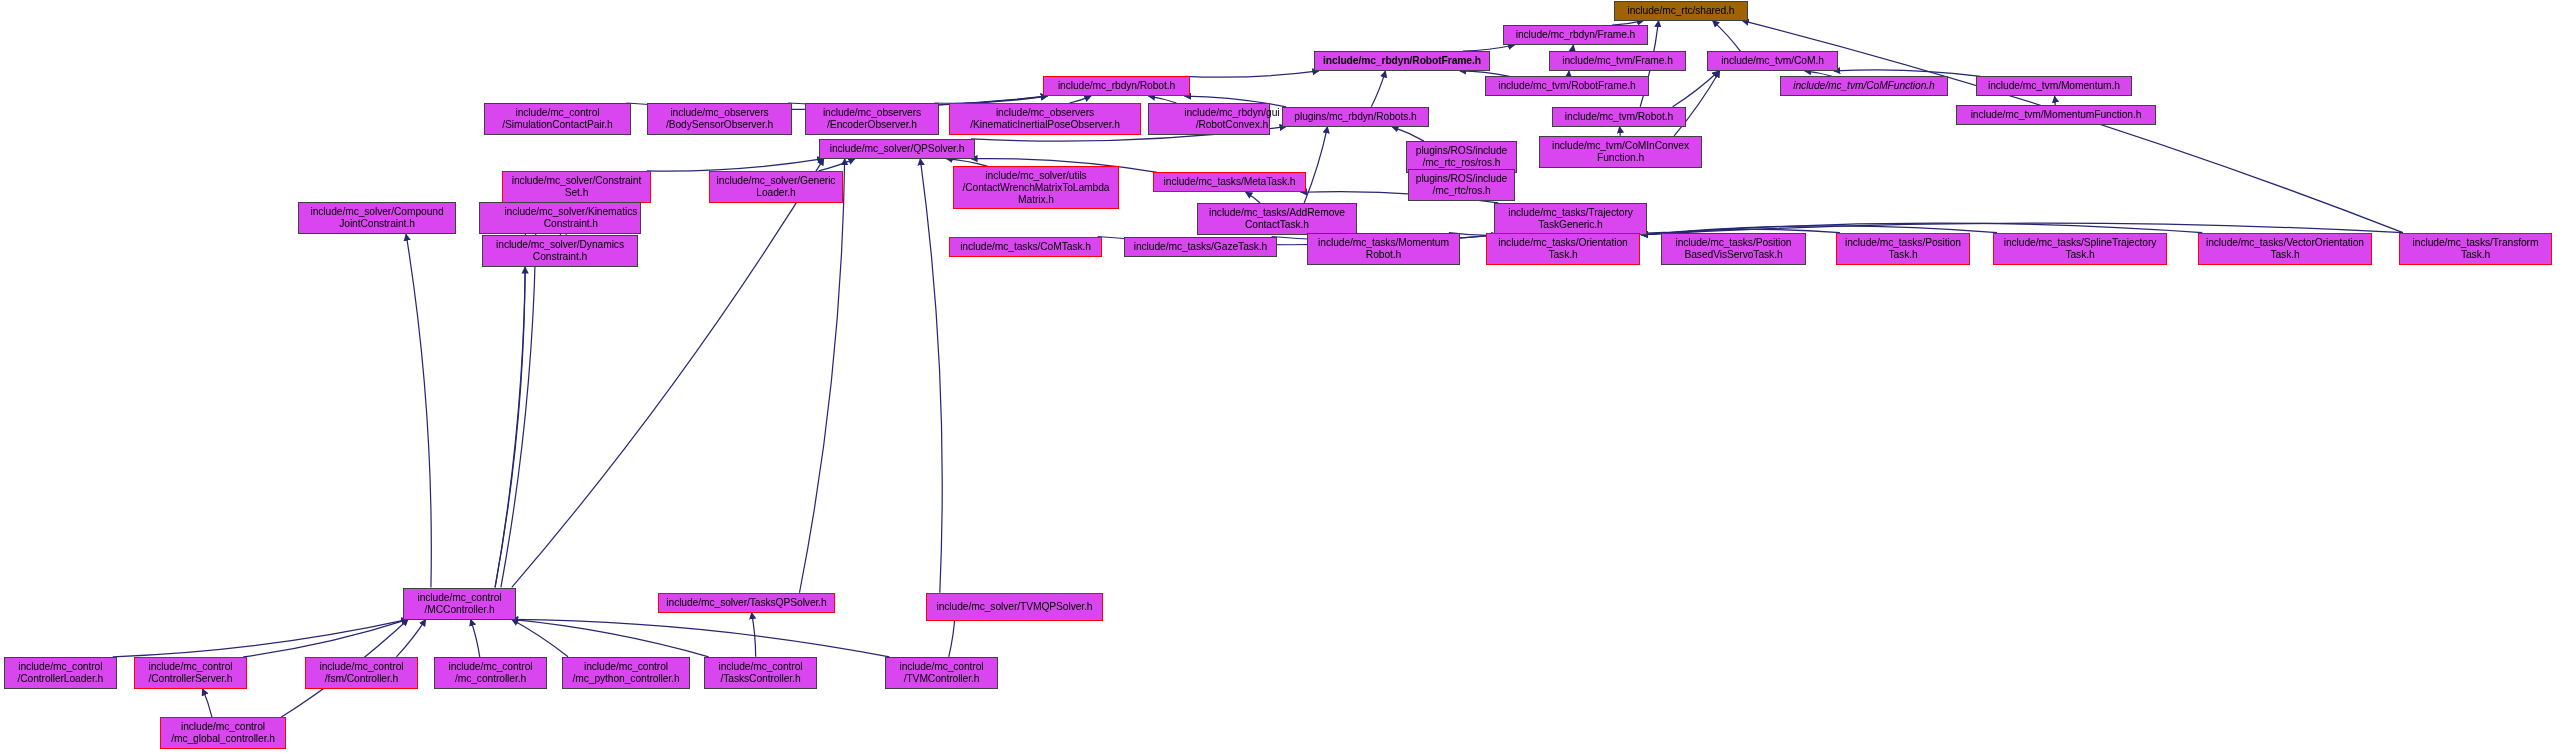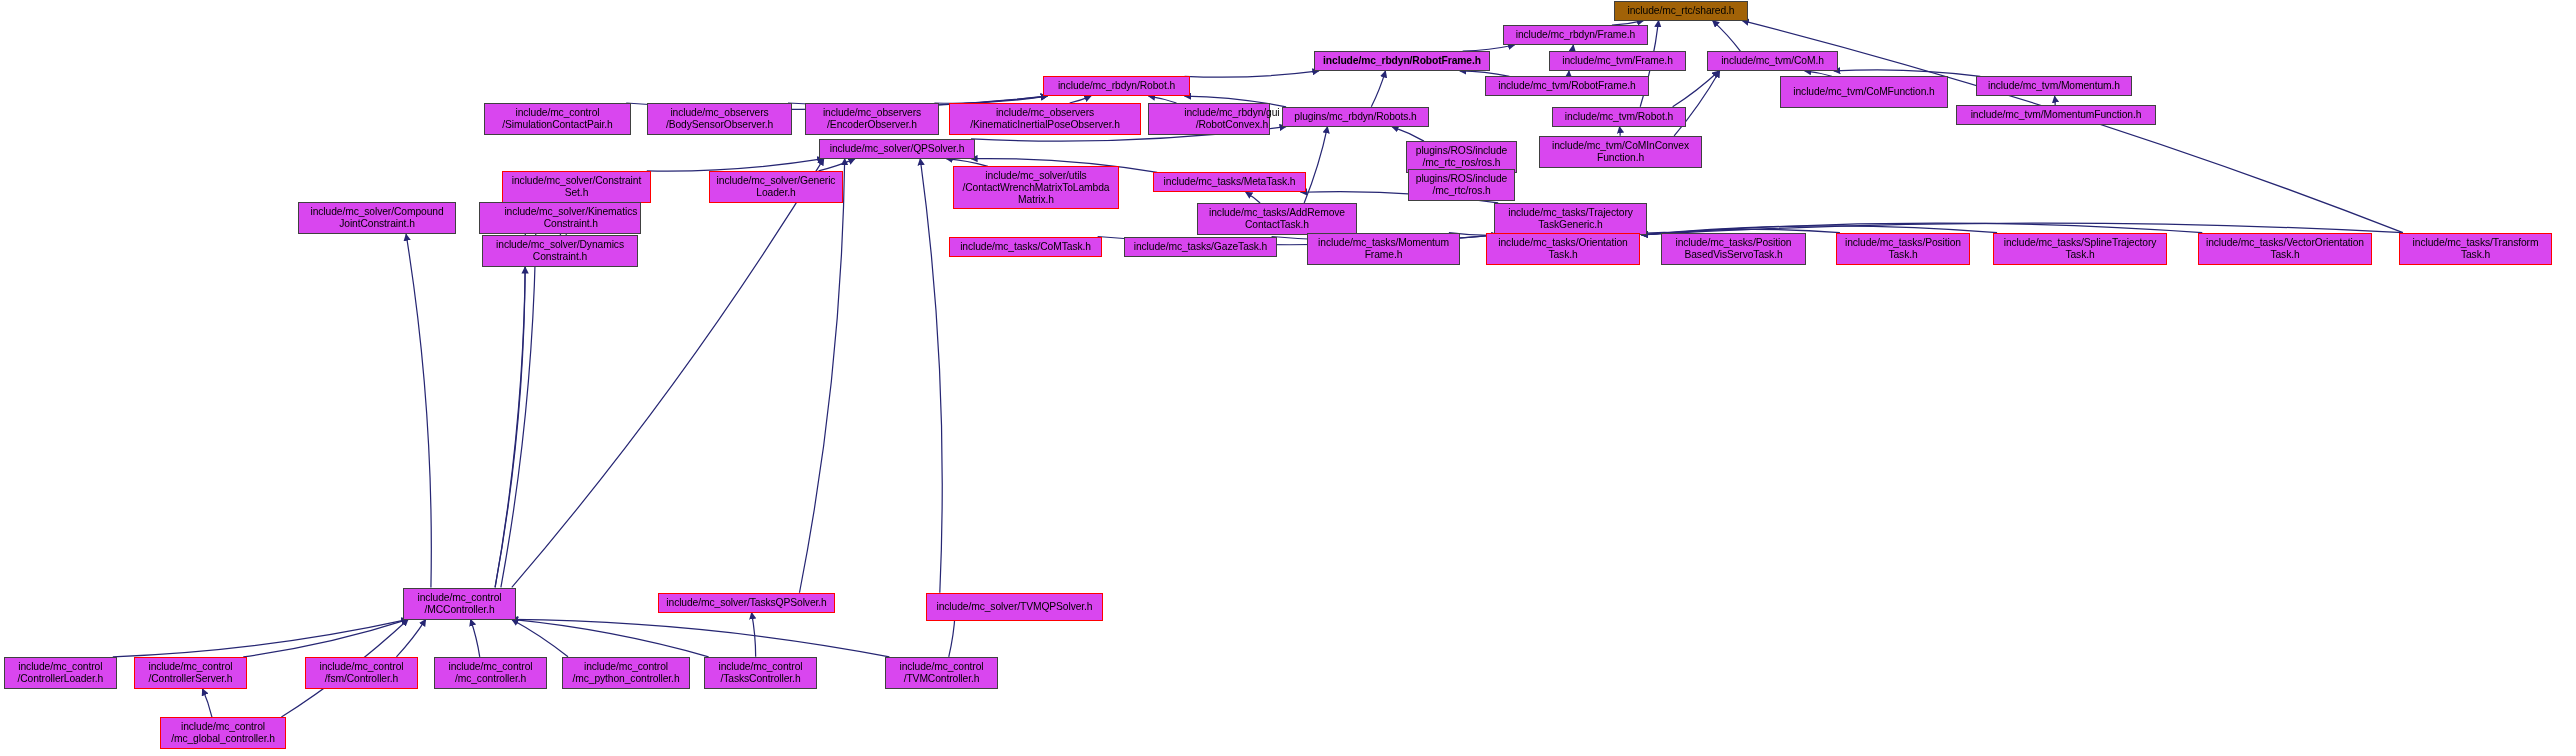--- a/index.html
+++ b/index.html
@@ -126,21 +126,21 @@
         <path d="M 1242.8 861 Q 1249.61 832.378 1251.2 803" fill="none" stroke="#262673" stroke-width="1.6" marker-end="url(#arrow)"></path>
       </g>
   </svg>
   <div id="nodes-layer">
       <div class="node root" style="left: 1614px; top: 0.8px; width: 134px; height: 20px;">include/mc_rtc/shared.h</div>
       <div class="node" style="left: 1503px; top: 25px; width: 145px; height: 20px;">include/mc_rbdyn/Frame.h</div>
       <div class="node" style="left: 1314px; top: 51px; width: 176px; height: 20px; font-weight: bold;">include/mc_rbdyn/RobotFrame.h</div>
       <div class="node" style="left: 1501px; top: 51px; width: 137px; height: 20px; margin-left: 48px;">include/mc_tvm/Frame.h</div>
       <div class="node" style="left: 1707px; top: 51px; width: 131px; height: 20px;">include/mc_tvm/CoM.h</div>
       <div class="node" style="left: 1485px; top: 76px; width: 164px; height: 20px;">include/mc_tvm/RobotFrame.h</div>
-      <div class="node" style="left: 1780px; top: 76px; width: 168px; height: 32px;">include/mc_tvm/CoMFunction.h</div>
+      <div class="node" style="left: 1780px; top: 76px; width: 168px; height: 20px; font-style: italic;">include/mc_tvm/CoMFunction.h</div>
       <div class="node" style="left: 1976px; top: 76px; width: 156px; height: 20px;">include/mc_tvm/Momentum.h</div>
       <div class="node red" style="left: 1043px; top: 76px; width: 147px; height: 20px;">include/mc_rbdyn/Robot.h</div>
       <div class="node" style="left: 1956px; top: 105px; width: 200px; height: 20px;">include/mc_tvm/MomentumFunction.h</div>
       <div class="node" style="left: 484px; top: 103px; width: 147px; height: 32px;">include/mc_control
 /SimulationContactPair.h</div>
       <div class="node" style="left: 647px; top: 103px; width: 145px; height: 32px;">include/mc_observers
 /BodySensorObserver.h</div>
       <div class="node" style="left: 805px; top: 103px; width: 134px; height: 32px;">include/mc_observers
 /EncoderObserver.h</div>
       <div class="node red" style="left: 949px; top: 103px; width: 192px; height: 32px;">include/mc_observers
@@ -170,21 +170,21 @@
 Constraint.h</div>
       <div class="node" style="left: 1197px; top: 203px; width: 160px; height: 32px;">include/mc_tasks/AddRemove
 ContactTask.h</div>
       <div class="node thick" style="left: 1494px; top: 203px; width: 153px; height: 32px;">include/mc_tasks/Trajectory
 TaskGeneric.h</div>
       <div class="node" style="left: 482px; top: 235px; width: 156px; height: 32px;">include/mc_solver/Dynamics
 Constraint.h</div>
       <div class="node red" style="left: 949px; top: 237px; width: 153px; height: 20px;">include/mc_tasks/CoMTask.h</div>
       <div class="node thick" style="left: 1124px; top: 237px; width: 153px; height: 20px;">include/mc_tasks/GazeTask.h</div>
       <div class="node" style="left: 1307px; top: 233px; width: 153px; height: 32px;">include/mc_tasks/Momentum
-Frame.h</div>
+Robot.h</div>
       <div class="node red" style="left: 1486px; top: 233px; width: 154px; height: 32px;">include/mc_tasks/Orientation
 Task.h</div>
       <div class="node thick" style="left: 1661px; top: 233px; width: 145px; height: 32px;">include/mc_tasks/Position
 BasedVisServoTask.h</div>
       <div class="node red" style="left: 1836px; top: 233px; width: 134px; height: 32px;">include/mc_tasks/Position
 Task.h</div>
       <div class="node red" style="left: 1993px; top: 233px; width: 174px; height: 32px;">include/mc_tasks/SplineTrajectory
 Task.h</div>
       <div class="node red" style="left: 2198px; top: 233px; width: 174px; height: 32px;">include/mc_tasks/VectorOrientation
 Task.h</div>

